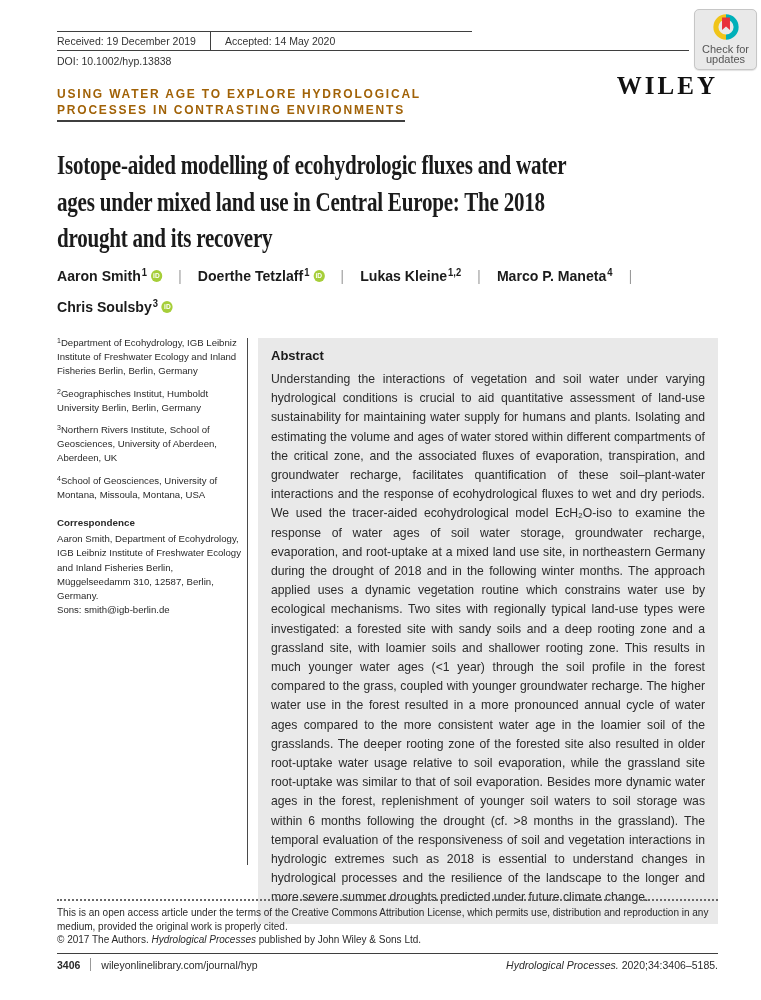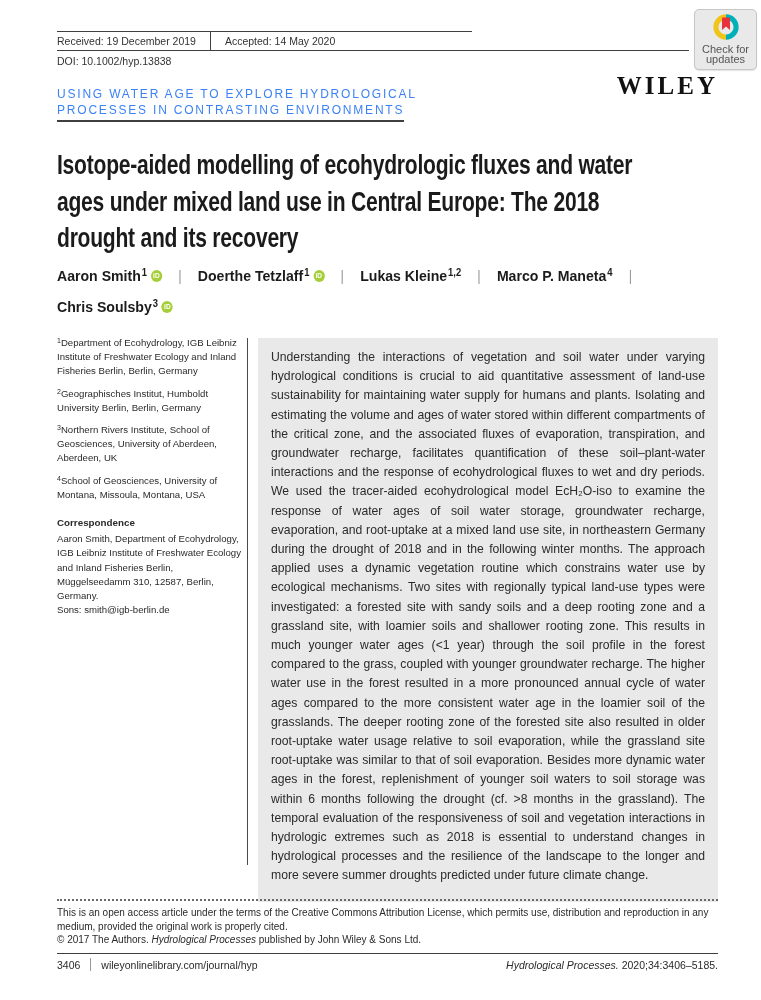--- a/index.html
+++ b/index.html
@@ -42,27 +42,27 @@
   }
 
   .wiley-logo {
     position: absolute; right: 43px; top: 72px;
     font-family: "Liberation Serif", serif;
     font-size: 25px; font-weight: 600; letter-spacing: 3px; color: #111;
   }
 
   .series-title {
     position: absolute; left: 57px; top: 87px;
-    font-size: 12px; font-weight: 400; letter-spacing: 1.8px;
-    line-height: 15.5px; color: #3b82f6;
+    font-size: 12px; font-weight: 700; letter-spacing: 1.8px;
+    line-height: 15.5px; color: #a16207;
   }
   .series-title .line2 { display: inline-block; border-bottom: 2px solid #3f3f3f; padding-bottom: 2px; }
 
   
-  .article-title { position: absolute; left: 57px; top: 147px; width: 700px; }
+  .article-title { position: absolute; left: 57px; top: 147px; width: 700px; font-family: Liberation Serif, serif; }
   .title-line {
     white-space: nowrap; transform: scaleX(0.78); transform-origin: 0 0;
     font-size: 27px; font-weight: 700; letter-spacing: -0.3px;
     line-height: 36.5px; color: #1b1b1b;
   }
 
   .authors { position: absolute; left: 57px; top: 259px; width: 700px; }
   .author-row {
     white-space: nowrap; transform: scaleX(0.94); transform-origin: 0 0;
     font-size: 15px; font-weight: 700; line-height: 27px; color: #1b1b1b;
@@ -104,21 +104,21 @@
     font-size: 10px; line-height: 13.6px; color: #2a2a2a;
   }
   .oa-block .copyright { margin-top: 0; }
   .italic { font-style: italic; }
 
   .bottom-rule { position: absolute; left: 57px; top: 953px; width: 661px; border-top: 1.3px solid #3f3f3f; }
   .bottom-bar {
     position: absolute; left: 57px; top: 958px; width: 661px;
     display: flex; align-items: center; font-size: 10.5px; color: #2a2a2a;
   }
-  .bottom-bar .pageno { font-weight: 400; }
+  .bottom-bar .pageno { font-weight: 700; }
   .bottom-bar .bardiv { width: 1px; height: 13px; background: #999; margin: 0 10px; }
   .bottom-bar .spacer { flex: 1; }
 </style>
 </head>
 <body>
 
 <div class="page">
 
   <div class="received-row">
     <span class="cell left">Received: 19 December 2019</span>
@@ -177,20 +177,21 @@
     <p class="affil"><sup>3</sup><span>Northern Rivers Institute, School of Geosciences, University of Aberdeen, Aberdeen, UK</span></p>
     <p class="affil"><sup>4</sup><span>School of Geosciences, University of Montana, Missoula, Montana, USA</span></p>
     <p class="corr-head">Correspondence</p>
     <p class="corr-body">Aaron Smith, Department of Ecohydrology, IGB Leibniz Institute of Freshwater Ecology and Inland Fisheries Berlin, Müggelseedamm 310, 12587, Berlin, Germany.</p>
     <p class="corr-body">Sons: smith@igb-berlin.de</p>
   </div>
 
   <div class="col-rule"></div>
 
   <div class="abstract-box">
+    <div class="abstract-head">Abstract</div>
     <div class="abstract-body">Understanding the interactions of vegetation and soil water under varying hydrological conditions is crucial to aid quantitative assessment of land-use sustainability for maintaining water supply for humans and plants. Isolating and estimating the volume and ages of water stored within different compartments of the critical zone, and the associated fluxes of evaporation, transpiration, and groundwater recharge, facilitates quantification of these soil–plant-water interactions and the response of ecohydrological fluxes to wet and dry periods. We used the tracer-aided ecohydrological model EcH₂O-iso to examine the response of water ages of soil water storage, groundwater recharge, evaporation, and root-uptake at a mixed land use site, in northeastern Germany during the drought of 2018 and in the following winter months. The approach applied uses a dynamic vegetation routine which constrains water use by ecological mechanisms. Two sites with regionally typical land-use types were investigated: a forested site with sandy soils and a deep rooting zone and a grassland site, with loamier soils and shallower rooting zone. This results in much younger water ages (&lt;1 year) through the soil profile in the forest compared to the grass, coupled with younger groundwater recharge. The higher water use in the forest resulted in a more pronounced annual cycle of water ages compared to the more consistent water age in the loamier soil of the grasslands. The deeper rooting zone of the forested site also resulted in older root-uptake water usage relative to soil evaporation, while the grassland site root-uptake was similar to that of soil evaporation. Besides more dynamic water ages in the forest, replenishment of younger soil waters to soil storage was within 6 months following the drought (cf. &gt;8 months in the grassland). The temporal evaluation of the responsiveness of soil and vegetation interactions in hydrologic extremes such as 2018 is essential to understand changes in hydrological processes and the resilience of the landscape to the longer and more severe summer droughts predicted under future climate change.</div>
   </div>
 
   <div class="oa-block">
     <p>This is an open access article under the terms of the Creative Commons Attribution License, which permits use, distribution and reproduction in any medium, provided the original work is properly cited.</p>
     <p class="copyright">
       <span>© 2017 The Authors. </span><span class="italic">Hydrological Processes</span><span> published by John Wiley &amp; Sons Ltd.</span>
     </p>
   </div>
 

